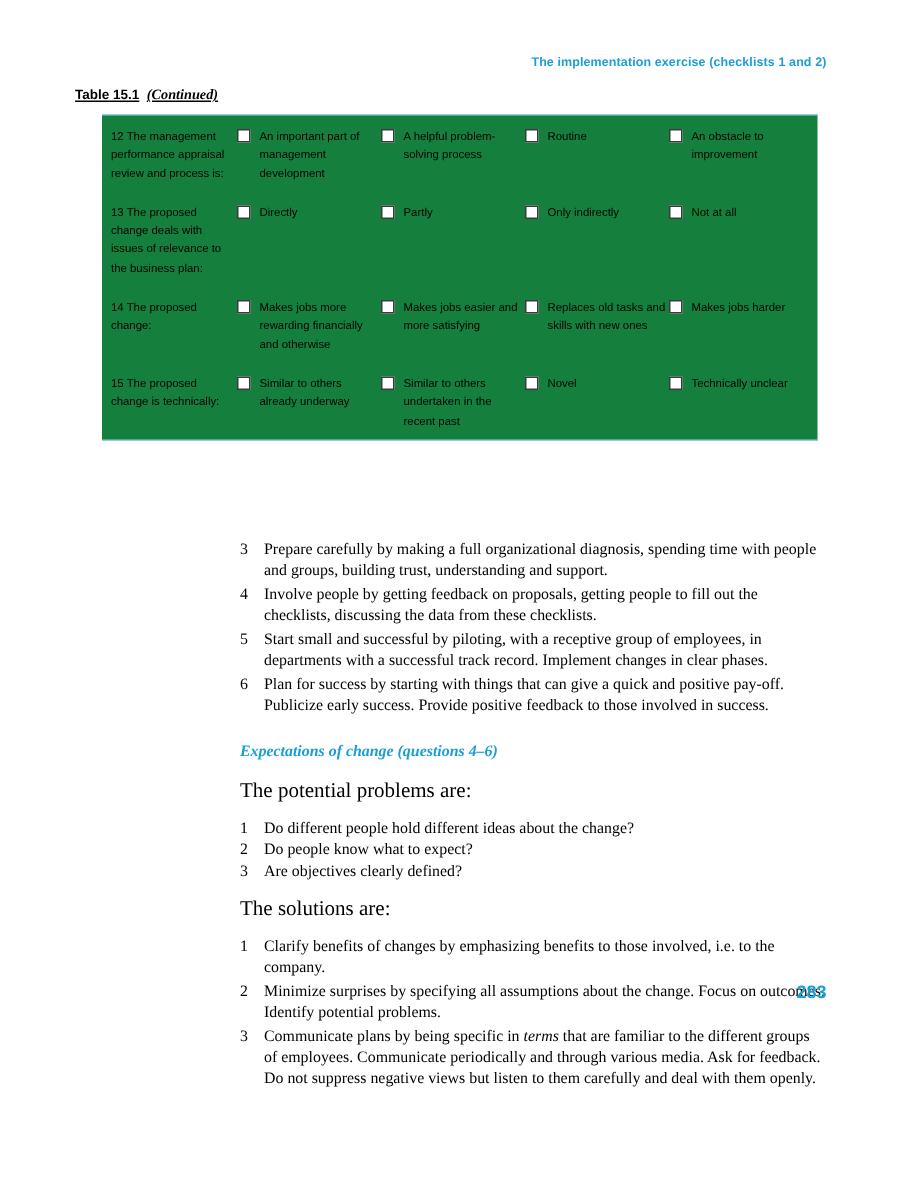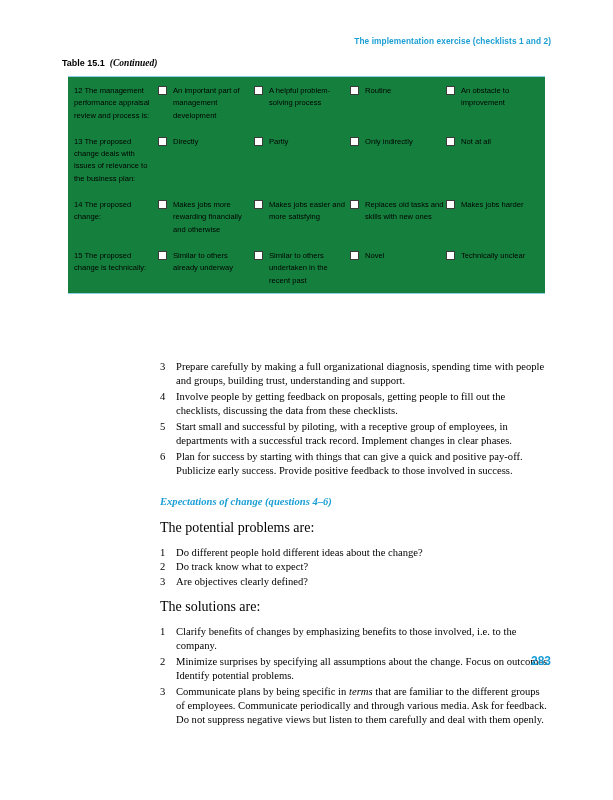--- a/index.html
+++ b/index.html
@@ -28,25 +28,26 @@
     right: 62px;
     font-family: "Liberation Sans", sans-serif;
     font-size: 8.3px;
     font-weight: bold;
     color: #1a9ed4;
     letter-spacing: 0.01em;
   }
   .table-caption {
     position: absolute;
     top: 58px;
-    left: 62px;
+    left: 50px;
     font-family: "Liberation Sans", sans-serif;
     font-size: 9px;
     font-weight: bold;
     color: #000000;
+    text-decoration: underline;
   }
   .table-caption .cont {
     font-family: "Liberation Serif", serif;
     font-style: italic;
     font-weight: bold;
     font-size: 9.5px;
     margin-left: 5px;
   }
   .checklist-table {
     position: absolute;
@@ -276,21 +277,21 @@
       <li><span class="n">5</span><span>Start small and successful by piloting, with a receptive group of employees, in departments with a successful track record. Implement changes in clear phases.</span></li>
       <li><span class="n">6</span><span>Plan for success by starting with things that can give a quick and positive pay-off. Publicize early success. Provide positive feedback to those involved in success.</span></li>
     </ol>
 
     <div class="sub-heading">Expectations of change (questions 4–6)</div>
 
     <p class="para">The potential problems are:</p>
 
     <ol class="numlist list-block tight">
       <li><span class="n">1</span><span>Do different people hold different ideas about the change?</span></li>
-      <li><span class="n">2</span><span>Do track know what to expect?</span></li>
+      <li><span class="n">2</span><span>Do people know what to expect?</span></li>
       <li><span class="n">3</span><span>Are objectives clearly defined?</span></li>
     </ol>
 
     <p class="para">The solutions are:</p>
 
     <ol class="numlist list-block">
       <li><span class="n">1</span><span>Clarify benefits of changes by emphasizing benefits to those involved, i.e. to the company.</span></li>
       <li><span class="n">2</span><span>Minimize surprises by specifying all assumptions about the change. Focus on outcomes. Identify potential problems.</span></li>
       <li><span class="n">3</span><span>Communicate plans by being specific in </span><em class="ital">terms</em><span> that are familiar to the different groups of employees. Communicate periodically and through various media. Ask for feedback. Do not suppress negative views but listen to them carefully and deal with them openly.</span></li>
     </ol>

